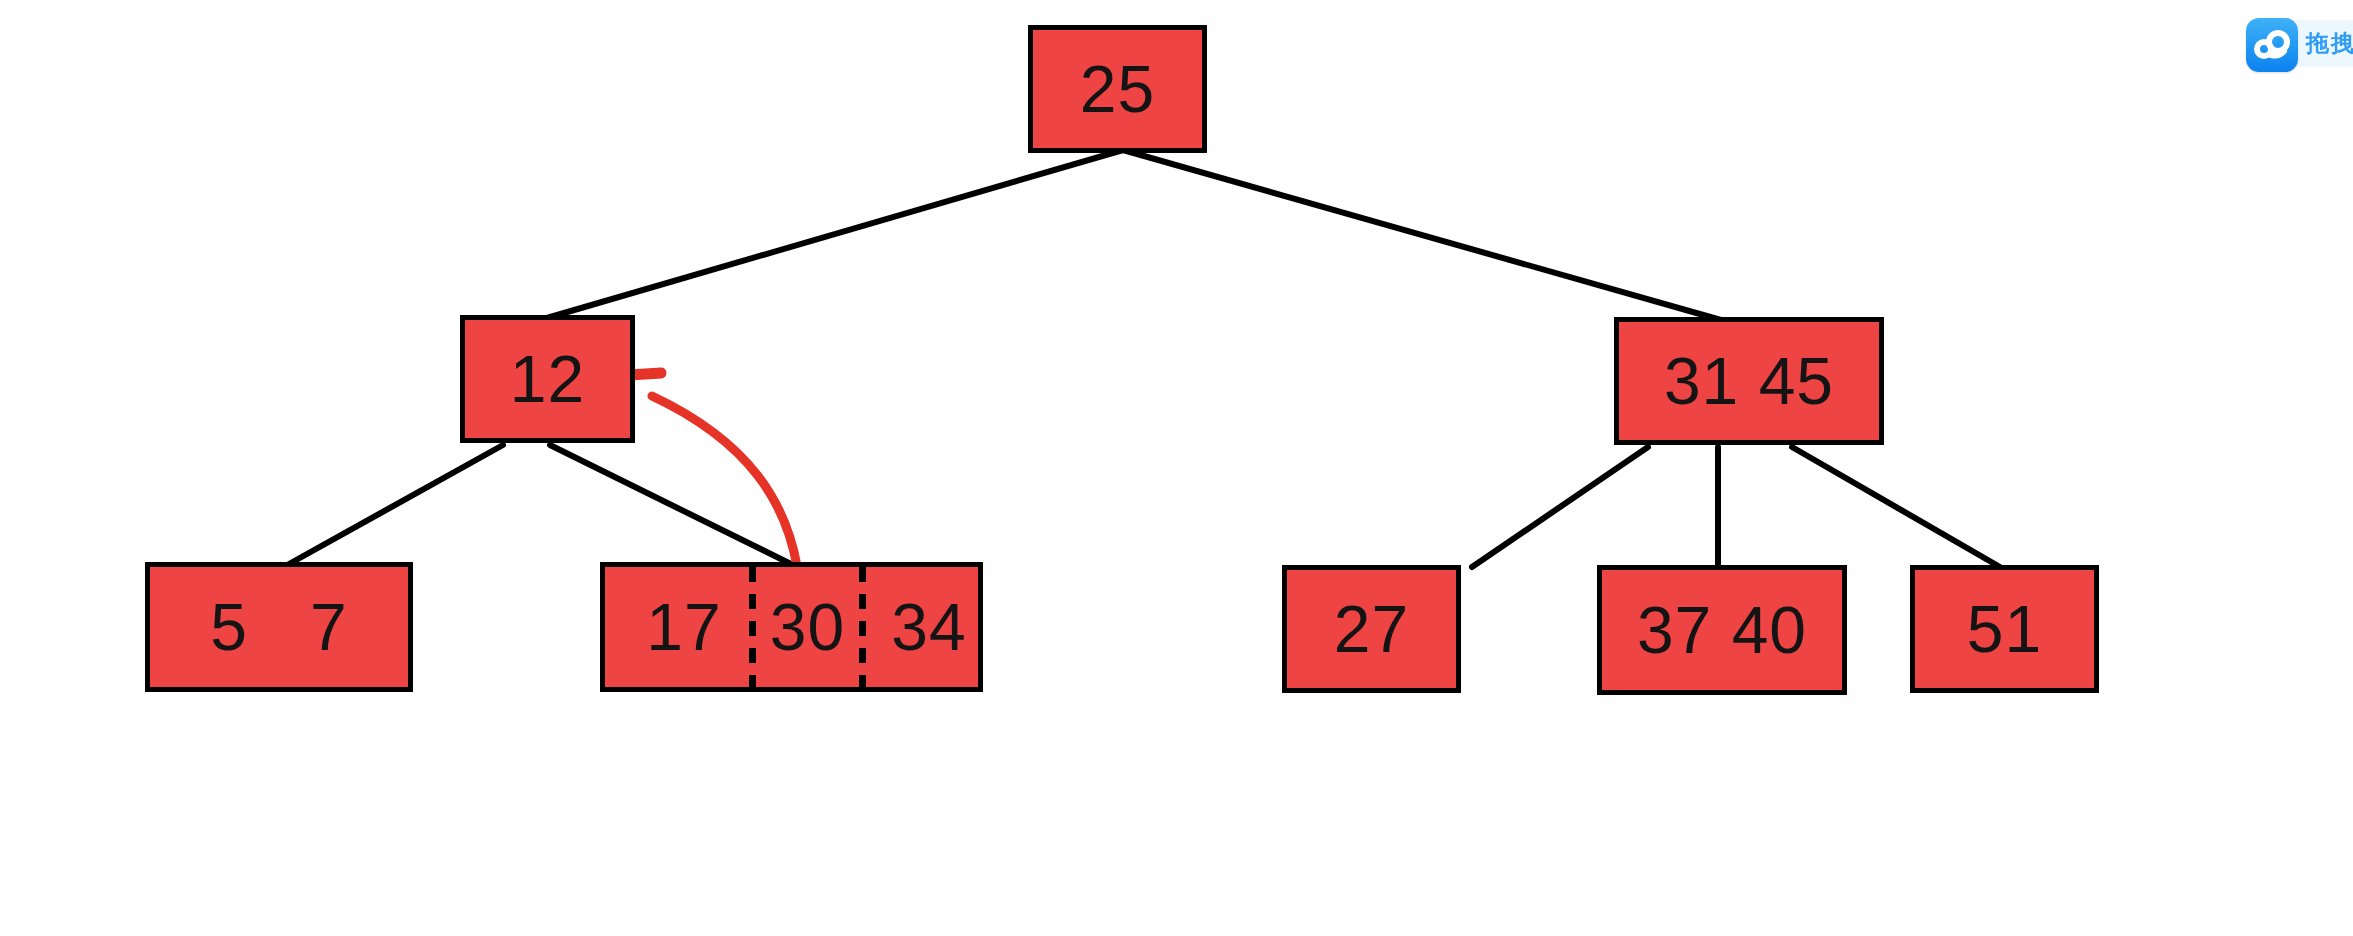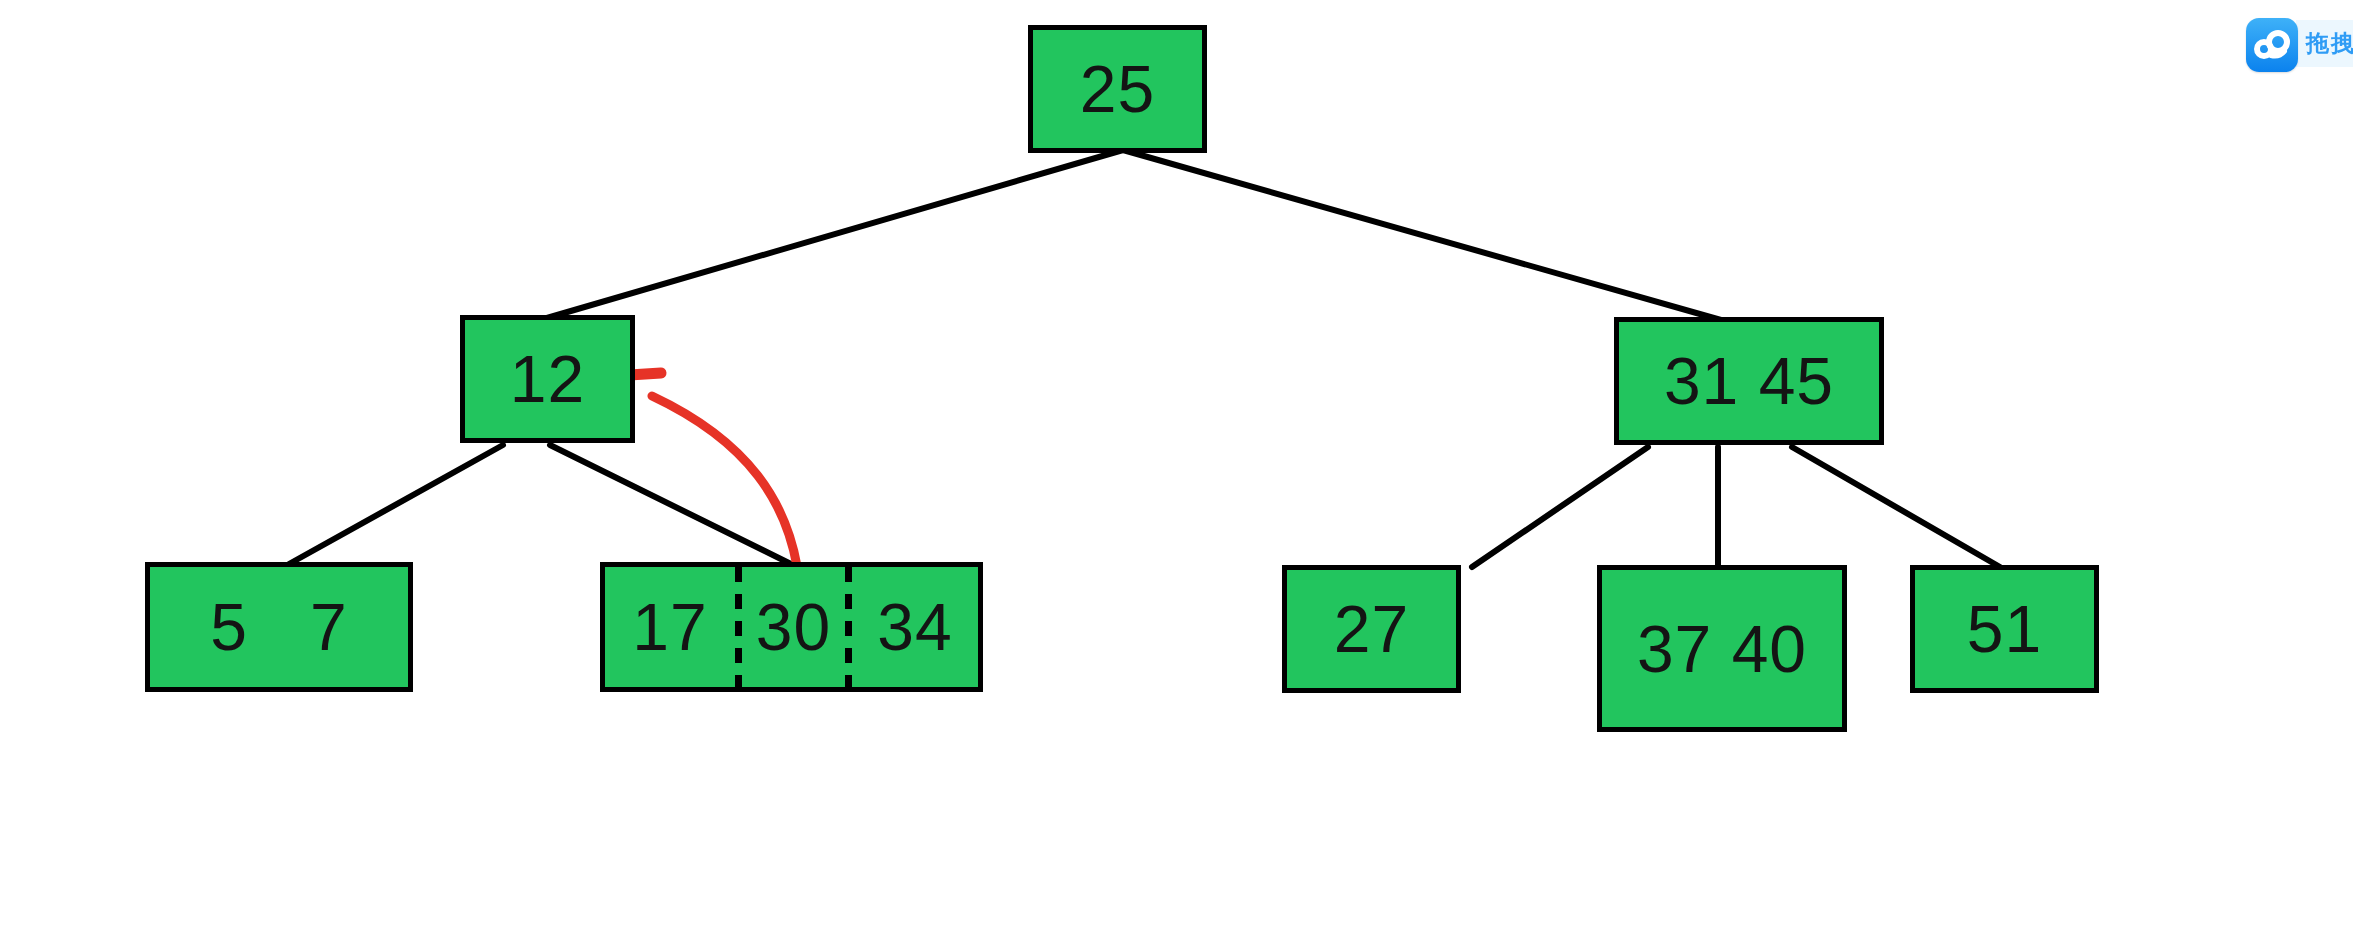--- a/index.html
+++ b/index.html
@@ -12,33 +12,33 @@
   }
   svg.edges {
     position: absolute; left: 0; top: 0;
     width: 2353px; height: 936px;
     pointer-events: none;
   }
   .tree-node {
     position: absolute;
     box-sizing: border-box;
     border: 5px solid #000;
-    background: #22c55e;
+    background: #ef4444;
     display: flex;
     align-items: center;
     justify-content: center;
     font-size: 66px;
     color: #141414;
     letter-spacing: 1px;
     white-space: pre;
   }
   .tree-node .key { display: inline-block; }
   .keys-gap { display: flex; align-items: center; justify-content: center; gap: 62px; width: 100%; height: 100%; }
   
-  .cells { position: relative; width: 100%; height: 100%; }
+  .cells { position: relative; width: 100%; height: 100%; margin-left: 14px; }
   .cells .cell {
     position: absolute; top: 0; height: 100%;
     display: flex; align-items: center; justify-content: center;
   }
   .divider {
     position: absolute; top: 0; bottom: 0; width: 7px;
     background: repeating-linear-gradient(180deg, #000 0 15px, transparent 15px 27px);
   }
   
   .badge-strip {
@@ -110,21 +110,21 @@
       </div>
       <div class="divider" style="left:130px;"></div>
       <div class="divider" style="left:240px;"></div>
     </div>
   </div>
 
   <div class="tree-node" style="left:1282px; top:565px; width:179px; height:128px;">
     <span class="key">27</span>
   </div>
 
-  <div class="tree-node" style="left:1597px; top:565px; width:250px; height:167px;">
+  <div class="tree-node" style="left:1597px; top:565px; width:250px; height:130px;">
     <span class="key">37 40</span>
   </div>
 
   <div class="tree-node" style="left:1910px; top:565px; width:189px; height:128px;">
     <span class="key">51</span>
   </div>
 
   <div class="badge-strip" style="left:2296px; top:20px; width:120px; height:47px; background:#ecf7fe; color:#2f9cf5; font-size:23px; letter-spacing:2px;">
     <span>拖拽到</span>
   </div>

